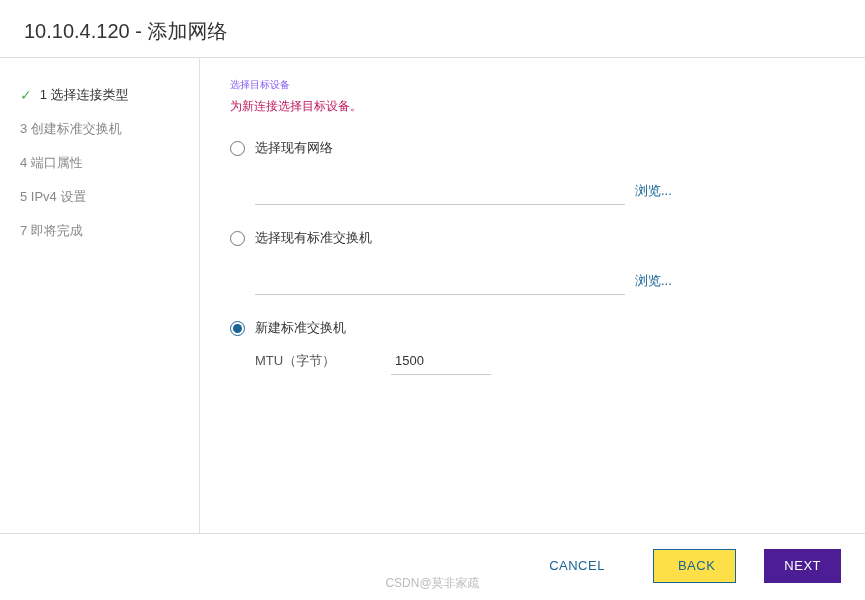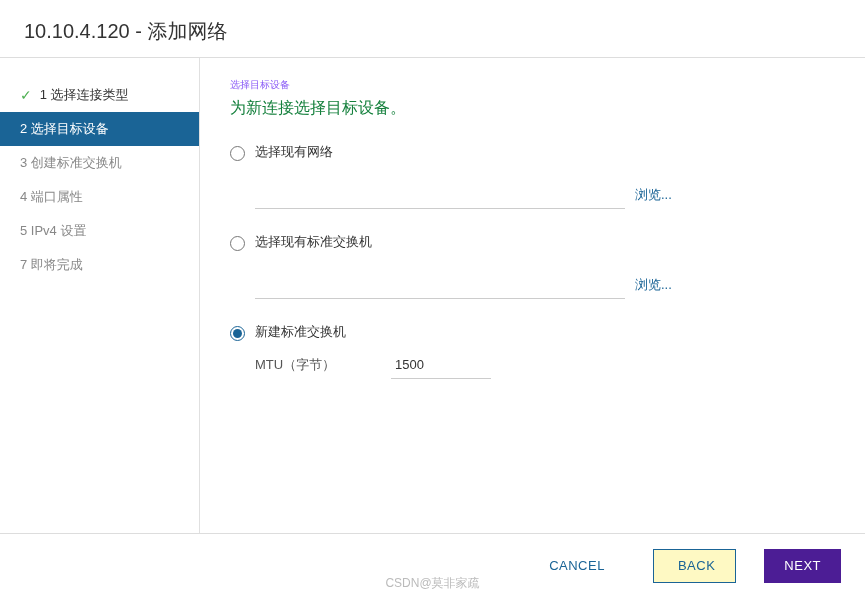--- a/index.html
+++ b/index.html
@@ -68,32 +68,32 @@
     }
 
     .panel-title {
       font-size: 10px;
       font-weight: 500;
       color: #8b5cf6;
       margin-bottom: 6px;
     }
 
     .panel-desc {
-      font-size: 16px;
-      color: #15803d;
+      font-size: 12px;
+      color: #be185d;
       margin-bottom: 24px;
     }
 
     .option-group {
       margin-bottom: 24px;
     }
 
     .option-row {
       display: flex;
-      align-items: flex-end;
+      align-items: center;
       gap: 10px;
       margin-bottom: 8px;
     }
 
     .option-row input[type="radio"] {
       width: 15px;
       height: 15px;
       cursor: pointer;
       accent-color: #1a6496;
     }
@@ -184,21 +184,21 @@
       letter-spacing: 0.5px;
       text-transform: uppercase;
     }
 
     .btn-cancel {
       background: transparent;
       color: #1a6496;
     }
 
     .btn-back {
-      background: #fef9c3;
+      background: #fde047;
       color: #1a6496;
       border: 1px solid #1a6496;
       padding-left: 24px;
     }
 
     .btn-next {
       background: #4c1d95;
       color: #fff;
     }
 
@@ -220,23 +220,20 @@
 
 <div class="main-content">
 
   <div class="sidebar">
 
     <div class="sidebar-item completed">
       <span class="check-icon">✓</span>
       <span>1 选择连接类型</span>
     </div>
 
-    <div class="sidebar-item active">
-      <span>2 选择目标设备</span>
-    </div>
 
     <div class="sidebar-item">
       <span>3 创建标准交换机</span>
     </div>
 
     <div class="sidebar-item">
       <span>4 端口属性</span>
     </div>
 
     <div class="sidebar-item">

